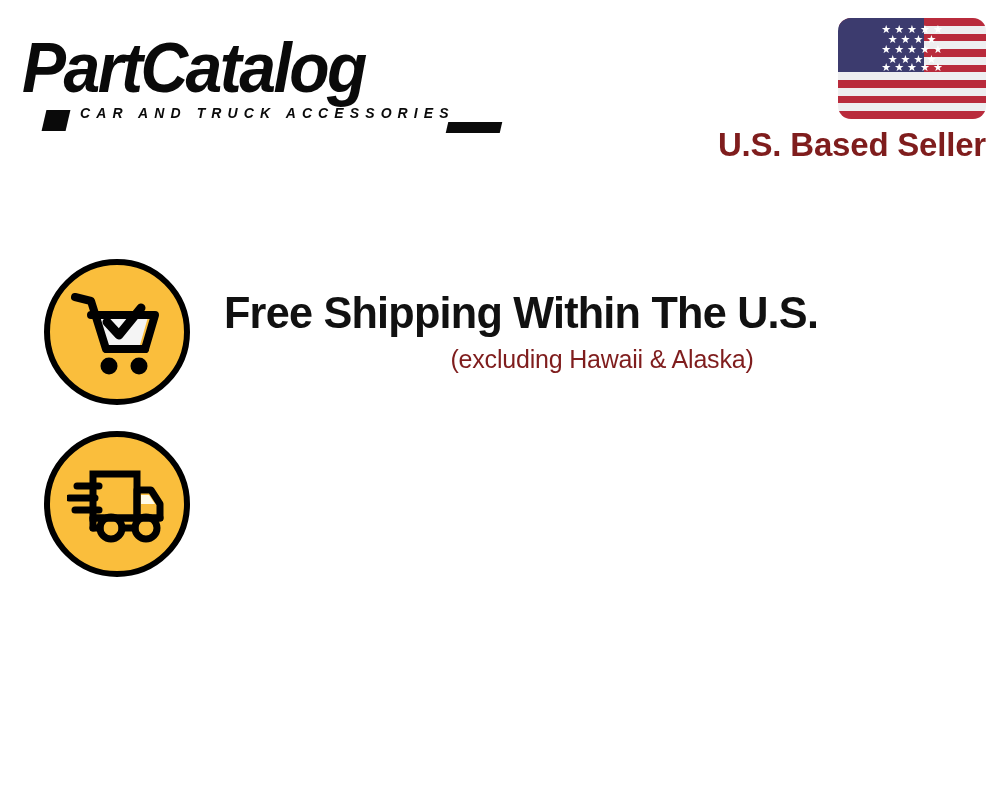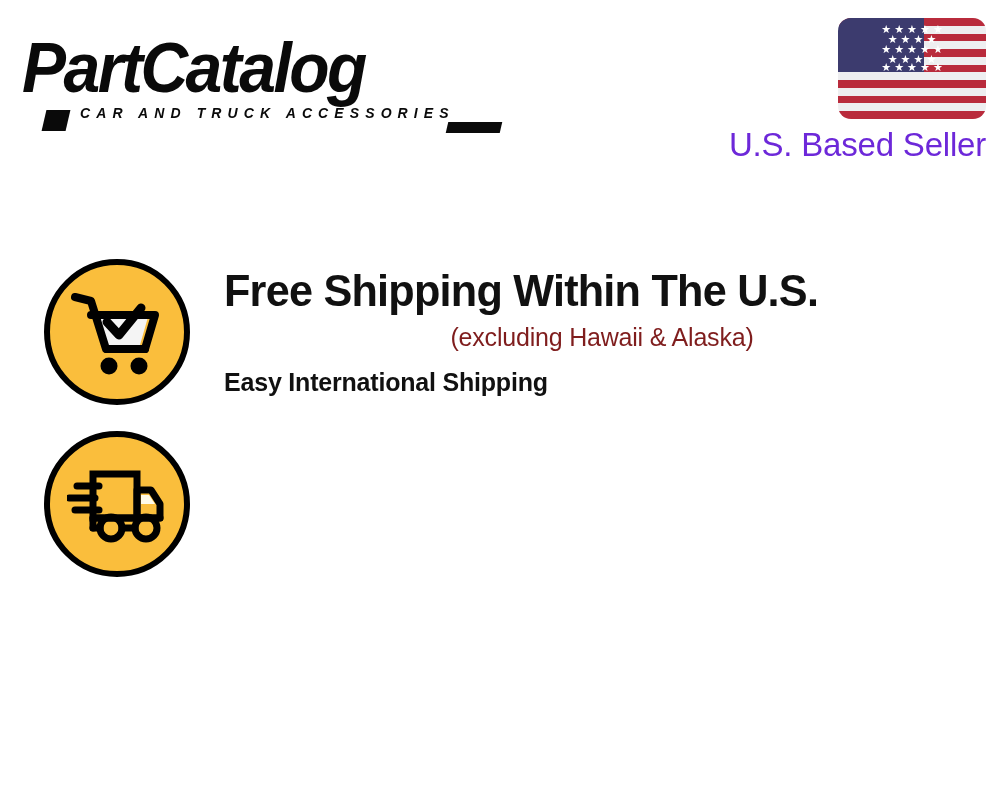--- a/index.html
+++ b/index.html
@@ -130,24 +130,24 @@
     line-height: 11px;
   }
   .us-flag .star-row.offset {
     padding: 0 9px;
     box-sizing: border-box;
   }
   .seller-label {
     display: block;
     margin-top: 6px;
     font-family: "Liberation Sans", sans-serif;
-    font-weight: normal;
+    font-weight: bold;
     font-size: 33px;
     line-height: 40px;
-    color: #6d28d9;
+    color: #7f1d1d;
     white-space: nowrap;
     letter-spacing: -0.2px;
   }
 
   
   .features {
     position: absolute;
     left: 0;
     top: 238px;
     width: 1000px;
@@ -276,21 +276,20 @@
 
           <path d="M38 33 L50 46 L72 19" fill="none" stroke="#000" stroke-width="9" stroke-linecap="round" stroke-linejoin="round"></path>
 
           <circle cx="40" cy="77" r="8.5" fill="#000"></circle>
           <circle cx="70" cy="77" r="8.5" fill="#000"></circle>
         </svg>
       </div>
       <div class="feature-text">
         <div class="feature-headline">Free Shipping Within The U.S.</div>
         <div class="feature-subline">(excluding Hawaii &amp; Alaska)</div>
-        <div class="feature-subhead">Easy International Shipping</div>
       </div>
     </div>
 
     <div class="feature-row row-returns">
       <div class="feature-badge">
         <svg width="100" height="80" viewBox="0 0 100 80" aria-hidden="true">
 
           <path d="M10 22 H32" stroke="#000" stroke-width="7" stroke-linecap="round"></path>
           <path d="M2 34 H28" stroke="#000" stroke-width="7" stroke-linecap="round"></path>
           <path d="M8 46 H32" stroke="#000" stroke-width="7" stroke-linecap="round"></path>

